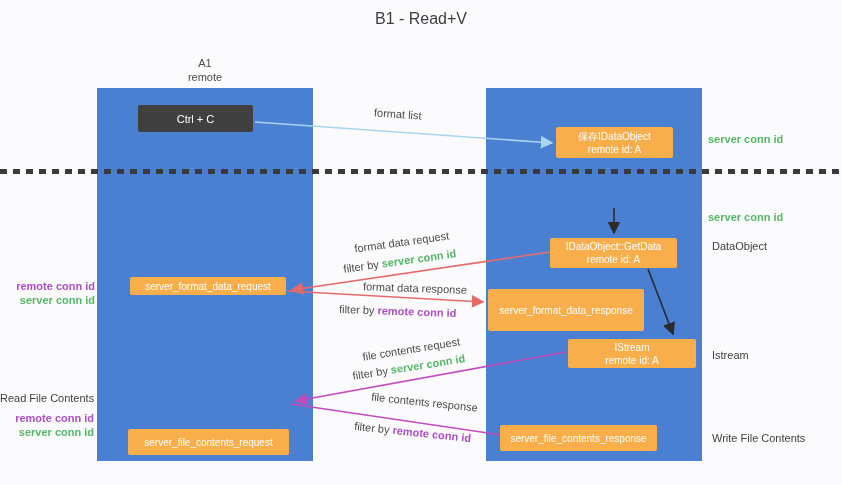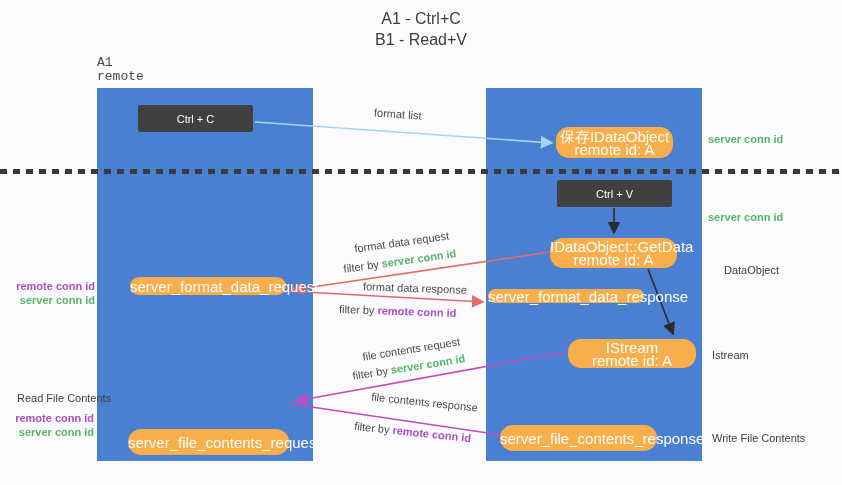--- a/index.html
+++ b/index.html
@@ -2,25 +2,25 @@
 <html><head>
 <meta charset="utf-8">
 <style>
   html,body{margin:0;padding:0;}
   body{font-family:"Liberation Sans","DejaVu Sans",sans-serif;background:#fbfbfd;}
   .stage{position:relative;width:842px;height:485px;overflow:hidden;background:#fbfbfd;}
 
   .title{position:absolute;left:0;top:8px;width:842px;text-align:center;
          font-size:16px;color:#3d3d3d;line-height:21px;}
 
-  .col-header{position:absolute;font-size:13px;color:#4a4a4a;line-height:14px;width:216px;font-family:Liberation Mono, monospace;}
+  .col-header{position:absolute;text-align:center;font-size:11px;color:#4a4a4a;line-height:14px;width:216px;}
   .col{position:absolute;top:88px;width:216px;height:373px;background:#4a80d1;}
 
   .node{position:absolute;background:#f8ae4a;color:#ffffff;text-align:center;
-        font-size:15px;line-height:13px;border-radius:13px;
+        font-size:10px;line-height:13px;border-radius:2px;
         display:flex;flex-direction:column;justify-content:center;}
   .key{position:absolute;background:#404040;color:#ffffff;text-align:center;
        font-size:11px;border-radius:2px;display:flex;align-items:center;justify-content:center;}
 
   .dashed-line{position:absolute;left:0;top:169px;width:842px;height:5px;
     background:repeating-linear-gradient(90deg,#3a3a3a 0 7px,transparent 7px 13px);}
 
   .arrow-label{position:absolute;font-size:11px;color:#4b4b4b;white-space:nowrap;}
   .filter-label{position:absolute;font-size:11px;color:#4b4b4b;white-space:nowrap;}
   .filter-label .v-green{color:#55b766;font-weight:bold;}
@@ -34,21 +34,20 @@
   .left-plain{position:absolute;font-size:11px;color:#3f3f3f;text-align:right;white-space:nowrap;}
 
   svg.wires{position:absolute;left:0;top:0;width:842px;height:485px;pointer-events:none;}
 </style>
 </head>
 <body>
 
 <div class="stage">
 
   <div class="title">
-    <div>A1 - Ctrl+C</div>
     <div>B1 - Read+V</div>
   </div>
 
   <div class="col-header" style="left:97px;top:56px;">
     <div>A1</div>
     <div>remote</div>
   </div>
 
   <div class="col" style="left:97px;"></div>
   <div class="col" style="left:486px;"></div>
@@ -75,40 +74,37 @@
     <line x1="550" y1="252" x2="292" y2="290" stroke="#e56b6b" stroke-width="1.6" marker-end="url(#m-red)"></line>
     <line x1="287" y1="291" x2="483" y2="302" stroke="#e56b6b" stroke-width="1.6" marker-end="url(#m-red)"></line>
     <line x1="648" y1="269" x2="673" y2="334" stroke="#2b2b2b" stroke-width="1.6" marker-end="url(#m-black)"></line>
     <line x1="566" y1="352" x2="296" y2="401" stroke="#c24bbd" stroke-width="1.6" marker-end="url(#m-magenta)"></line>
     <line x1="291" y1="404" x2="515" y2="437" stroke="#c24bbd" stroke-width="1.6" marker-end="url(#m-magenta)"></line>
   </svg>
 
   <div class="key" style="left:138px;top:105px;width:115px;height:27px;">
     <span>Ctrl + C</span>
   </div>
-  <div class="key" style="left:557px;top:180px;width:115px;height:27px;">
-    <span>Ctrl + V</span>
-  </div>
 
   <div class="node" style="left:556px;top:127px;width:117px;height:31px;">
     <div>保存IDataObject</div>
     <div>remote id: A</div>
   </div>
   <div class="node" style="left:550px;top:238px;width:127px;height:30px;">
     <div>IDataObject::GetData</div>
     <div>remote id: A</div>
   </div>
   <div class="node" style="left:568px;top:339px;width:128px;height:29px;">
     <div>IStream</div>
     <div>remote id: A</div>
   </div>
   <div class="node" style="left:130px;top:277px;width:156px;height:18px;">
     <div>server_format_data_request</div>
   </div>
-  <div class="node" style="left:488px;top:289px;width:156px;height:14px;">
+  <div class="node" style="left:488px;top:289px;width:156px;height:42px;">
     <div>server_format_data_response</div>
   </div>
   <div class="node" style="left:128px;top:393px;width:161px;height:26px;margin-top:36px;">
     <div>server_file_contents_request</div>
   </div>
   <div class="node" style="left:500px;top:425px;width:157px;height:26px;">
     <div>server_file_contents_response</div>
   </div>
 
   <div class="arrow-label" style="left:374px;top:108px;transform:rotate(4deg);">format list</div>
@@ -128,27 +124,27 @@
     <span>filter by </span><span class="v-green">server conn id</span>
   </div>
 
   <div class="arrow-label" style="left:371px;top:396px;transform:rotate(6deg);">file contents response</div>
   <div class="filter-label" style="left:354px;top:426px;transform:rotate(6deg);">
     <span>filter by </span><span class="v-purple">remote conn id</span>
   </div>
 
   <div class="side-green" style="left:708px;top:133px;">server conn id</div>
   <div class="side-green" style="left:708px;top:211px;">server conn id</div>
-  <div class="side-label" style="left:712px;top:264px;margin-left:12px;">DataObject</div>
+  <div class="side-label" style="left:712px;top:240px;">DataObject</div>
   <div class="side-label" style="left:712px;top:349px;">Istream</div>
   <div class="side-label" style="left:712px;top:432px;">Write File Contents</div>
 
   <div class="left-stack" style="left:0px;top:279px;width:95px;">
     <div class="lp">remote conn id</div>
     <div class="lg">server conn id</div>
   </div>
-  <div class="left-plain" style="left:0px;top:392px;width:94px;padding-left:17px;">Read File Contents</div>
+  <div class="left-plain" style="left:0px;top:392px;width:94px;">Read File Contents</div>
   <div class="left-stack" style="left:0px;top:411px;width:94px;">
     <div class="lp">remote conn id</div>
     <div class="lg">server conn id</div>
   </div>
 
 </div>
 
 </body></html>

